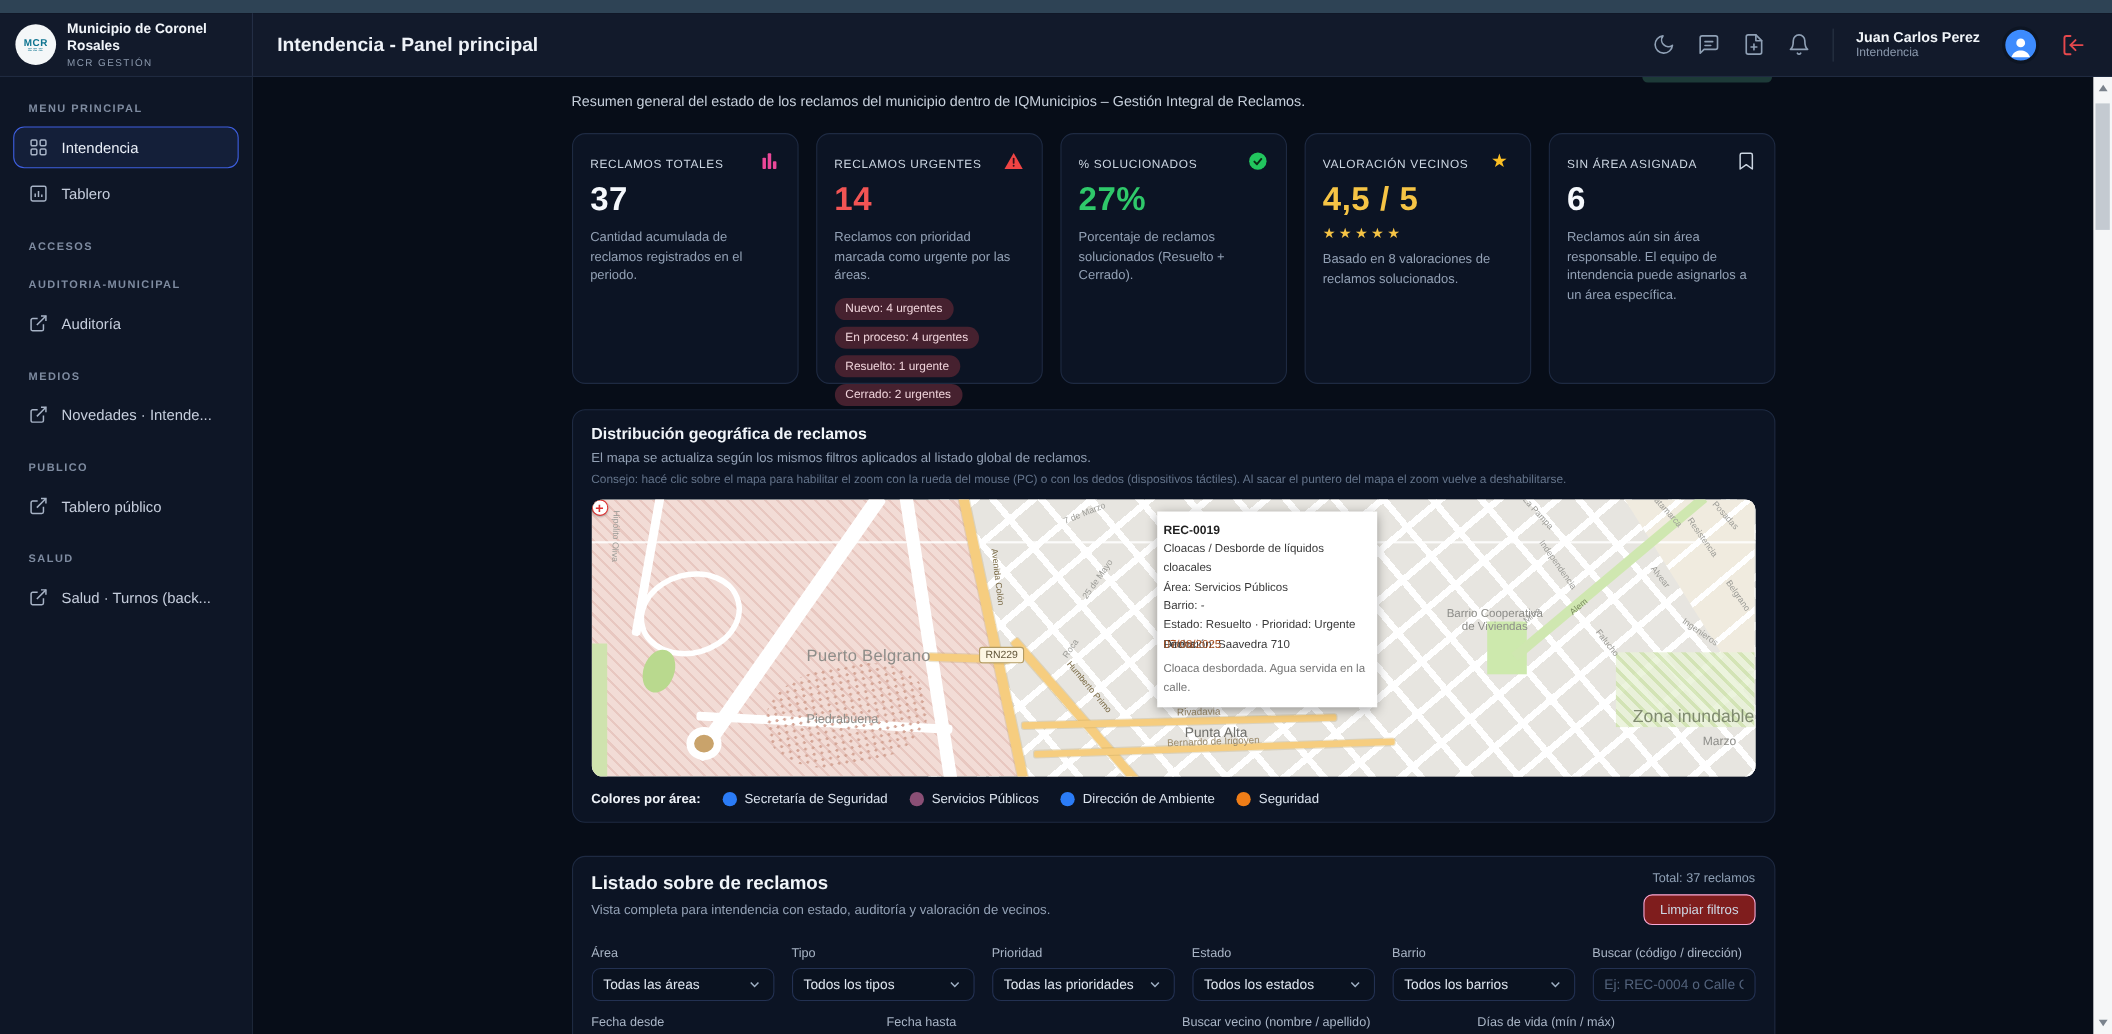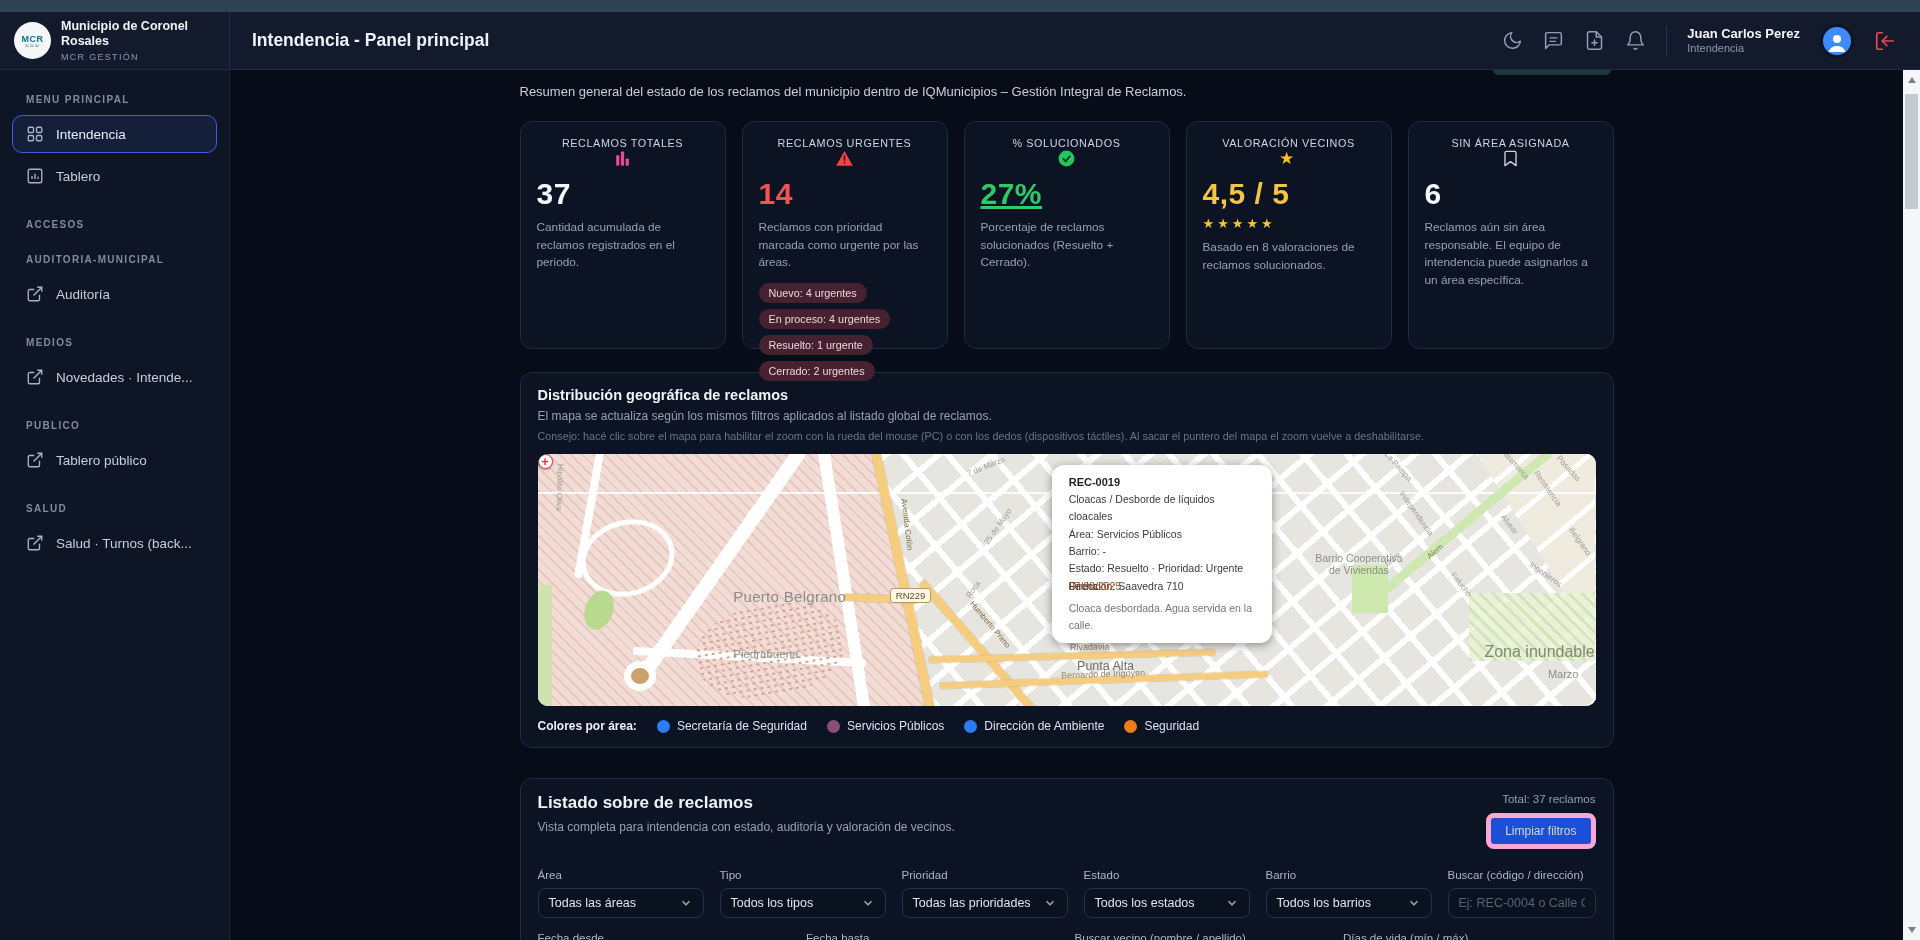--- a/index.html
+++ b/index.html
@@ -49,26 +49,26 @@
   
   .main { position:absolute; top:70px; left:230px; width:1673px; bottom:0; background:#070d18; overflow:hidden; }
   .content { width:1094px; margin:0 auto; position:relative; padding-top:14px; }
   .teal-sliver { position:absolute; top:0; left:973px; width:118px; height:5px;
     background:#1d3a38; border-radius:0 0 6px 6px; }
   .intro { font-size:13px; color:#c6cfdb; }
 
   
   .cards { display:grid; grid-template-columns:repeat(5,1fr); gap:16px; margin-top:22px; }
   .card { background:#0c1424; border:1px solid #1e2a42; border-radius:12px; padding:15px 16px; height:228px; }
-  .card-head { display:flex; justify-content:space-between; align-items:center;flex-direction:column; }
+  .card-head { display:flex; justify-content:space-between; align-items:flex-end; }
   .card-label { font-size:10.8px; letter-spacing:.6px; color:#ccd6e2; }
   .card-ic { width:19px; height:19px; flex:0 0 auto; }
   .card-ic svg { width:100%; height:100%; }
   .card-value { font-size:30px; font-weight:bold; margin-top:9px; letter-spacing:.5px; }
-  .v-white { color:#f5f8fc; } .v-red { color:#f25454; } .v-green { color:#2fc96a;text-decoration:underline; } .v-yellow { color:#f6c445; }
+  .v-white { color:#f5f8fc; } .v-red { color:#f25454; } .v-green { color:#2fc96a; } .v-yellow { color:#f6c445; }
   .card-desc { font-size:11.8px; color:#93a1b5; line-height:1.5; margin-top:8px; }
   .stars { color:#f6c445; font-size:13px; letter-spacing:3px; margin-top:5px; }
   .pills { margin-top:11px; display:flex; flex-direction:column; gap:6px; align-items:flex-start; }
   .pill { background:#46212f; color:#efd3da; font-size:10.8px; padding:4px 10px; border-radius:10px; white-space:nowrap; }
 
   
   .panel { margin-top:23px; background:#0c1424; border:1px solid #1e2a42; border-radius:12px; padding:14px 17px; }
   .panel-title { font-size:14.5px; font-weight:bold; color:#f0f4f9; }
   .panel-sub { font-size:12px; color:#93a1b5; margin-top:6px; }
   .panel-tip { font-size:10.8px; color:#64748b; margin-top:7px; }
@@ -98,40 +98,40 @@
   .rn-badge { left:33.3%; top:53%; padding:1px 5px; background:#fdf6e3; border:1.5px solid #b39b62;
     border-radius:3px; font-size:9.5px; font-weight:normal; color:#5f5337; z-index:4; }
   .place { color:#8d8d89; white-space:pre-line; z-index:3; }
   .street { font-size:8px; color:#9b9b96; white-space:nowrap; z-index:3; }
   .marker { width:11px; height:11px; border-radius:50%; border:1px solid rgba(0,0,0,.3);
     box-shadow:0 1px 2px rgba(0,0,0,.3); z-index:5; cursor:pointer; }
   .marker.sq { border-radius:3px; }
   .marker.faint { opacity:.3; border-color:transparent; box-shadow:none; }
   .marker.plus { width:15px; height:15px; background:#fff !important; color:#e03131; font-size:13px;
     font-weight:bold; line-height:13px; text-align:center; border:1.5px solid #e03131; z-index:6; }
-  .popup { left:48.6%; top:11px; width:220px; background:#fff; border-radius:12px;
-    box-shadow:0 2px 10px rgba(0,0,0,.4); padding:8px 17px; z-index:10; font-size:10.5px;
+  .popup { left:48.6%; top:11px; width:200px; background:#fff; border-radius:0;
+    box-shadow:0 2px 10px rgba(0,0,0,.4); padding:8px 6px; z-index:10; font-size:10.5px;
     color:#3a3a3a; line-height:1.65; cursor:default; }
   .popup .code { font-size:11px; font-weight:bold; color:#1f1f1f; }
   .popup .fecha-v { color:#a85022; }
   .popup .note { color:#757575; margin-top:5px; position:static; }
   .popup div { position:static; }
 
   .legend { margin-top:13px; display:flex; align-items:center; gap:20px; font-size:12px; color:#dbe3ee; }
   .legend .lg-label { font-weight:bold; font-size:12px; color:#eef2f8; }
   .lg-item { display:flex; align-items:center; gap:7px; }
   .lg-dot { width:13px; height:13px; border-radius:50%; }
 
   
   .list-head { display:flex; justify-content:space-between; align-items:flex-start; }
   .list-title { font-size:17px; font-weight:bold; color:#f0f4f9; }
   .list-sub { font-size:12px; color:#93a1b5; margin-top:7px; }
   .list-right { text-align:right; }
   .total-txt { font-size:11.5px; color:#8fa0b5; }
-  .clear-btn { margin-top:8px; background:#1d4ed8; border:5px solid #f9a8d4; border-radius:8px;
+  .clear-btn { margin-top:8px; background:#7f1d1d; border:1px solid #f9a8d4; border-radius:8px;
     padding:6px 14px; font-size:12px; color:#cdd7e4; cursor:pointer; font-family:inherit; }
   .frow1 { margin-top:20px; display:grid; grid-template-columns:repeat(5,166px) 1fr; gap:16px; }
   .frow2 { margin-top:14px; display:grid; grid-template-columns:repeat(4,1fr); gap:16px; }
   .f-label { font-size:11.5px; color:#a9b5c6; margin-bottom:7px; }
   .control { height:30px; background:#0a1220; border:1px solid #233152; border-radius:8px;
     display:flex; align-items:center; justify-content:space-between; padding:0 10px;
     font-size:12.5px; color:#dfe6ef; cursor:pointer; }
   .control svg { width:14px; height:14px; color:#9fb0c4; flex:0 0 auto; }
   .control input { background:transparent; border:none; outline:none; color:#dfe6ef;
     font-size:12.5px; width:100%; font-family:inherit; }

